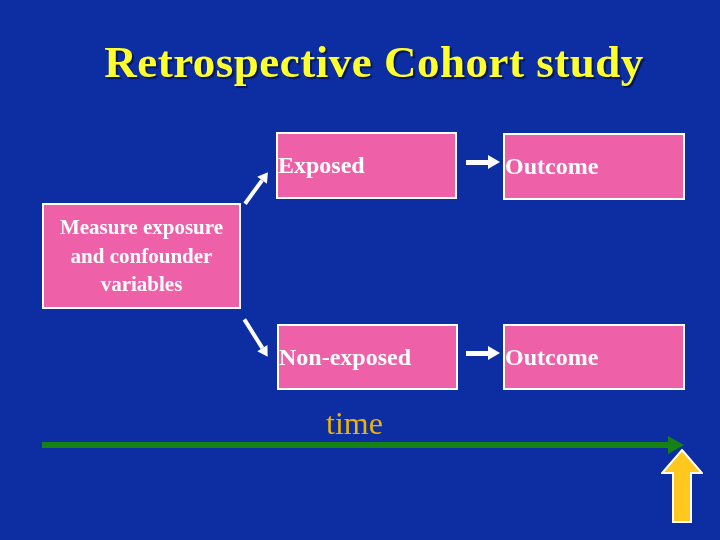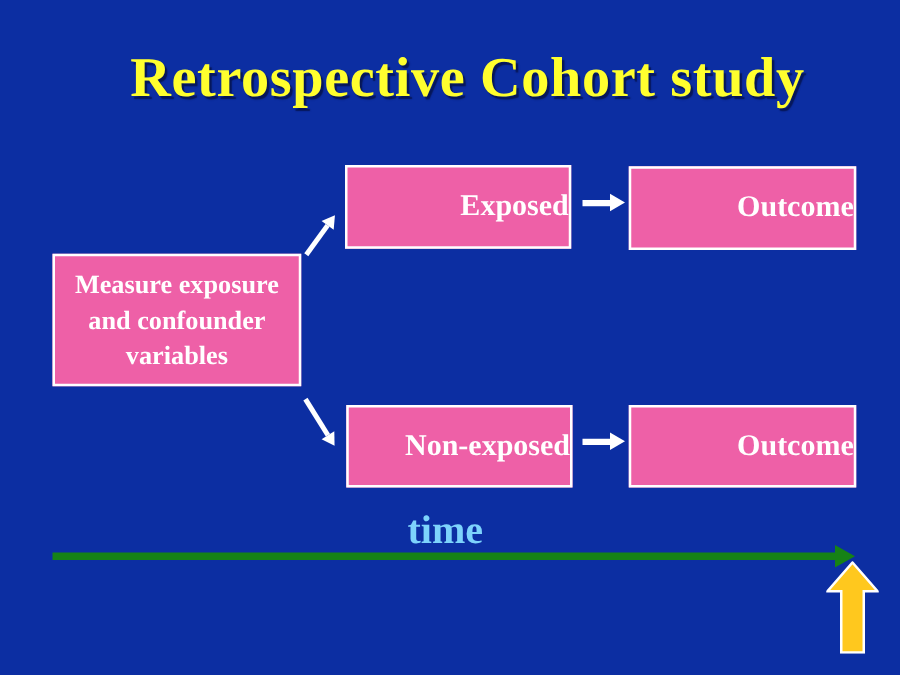--- a/index.html
+++ b/index.html
@@ -22,21 +22,21 @@
     text-shadow: 2px 2px 1px rgba(5,20,80,0.9);
     letter-spacing: 0.5px;
   }
   .pinkbox {
     position: absolute;
     background: #EE60A7;
     border: 2px solid #FFFFFF;
     box-sizing: border-box;
     display: flex;
     align-items: center;
-    justify-content: flex-end;
+    justify-content: flex-start;
     text-align: center;
     color: #FFFFFF;
     font-weight: bold;
   }
   .box-exposed        { left: 276px; top: 132px; width: 181px; height: 67px; font-size: 24px; }
   .box-outcome-top    { left: 503px; top: 133px; width: 182px; height: 67px; font-size: 24px; }
   .box-measure        { left: 42px;  top: 203px; width: 199px; height: 106px; font-size: 21px; line-height: 1.38; padding: 2px; }
   .box-non-exposed    { left: 277px; top: 324px; width: 181px; height: 66px; font-size: 24px; }
   .box-outcome-bottom { left: 503px; top: 324px; width: 182px; height: 66px; font-size: 24px; }
 
@@ -59,21 +59,21 @@
   .arrow-up-right .shaft { width: 29px; }
   .arrow-down-right { left: 234px; top: 332px; width: 44px; transform: rotate(58deg); }
   .arrow-down-right .shaft { width: 34px; }
 
   .label-baseline {
     position: absolute; left: 78px; top: 344px;
     color: #FFFFFF; font-size: 33px; font-weight: bold; line-height: 1;
   }
   .label-time {
     position: absolute; left: 326px; top: 407px;
-    color: #7dd3fc; font-size: 32px; font-weight: bold; line-height: 1;
+    color: #eab308; font-size: 32px; font-weight: normal; line-height: 1;
   }
   .label-study {
     position: absolute; left: 470px; top: 475px;
     color: #FFFFFF; font-size: 21px; font-weight: bold; line-height: 1.1;
   }
   .timeline-shaft {
     position: absolute; left: 42px; top: 442px;
     width: 627px; height: 6px; background: #168216;
   }
   .timeline-head {

